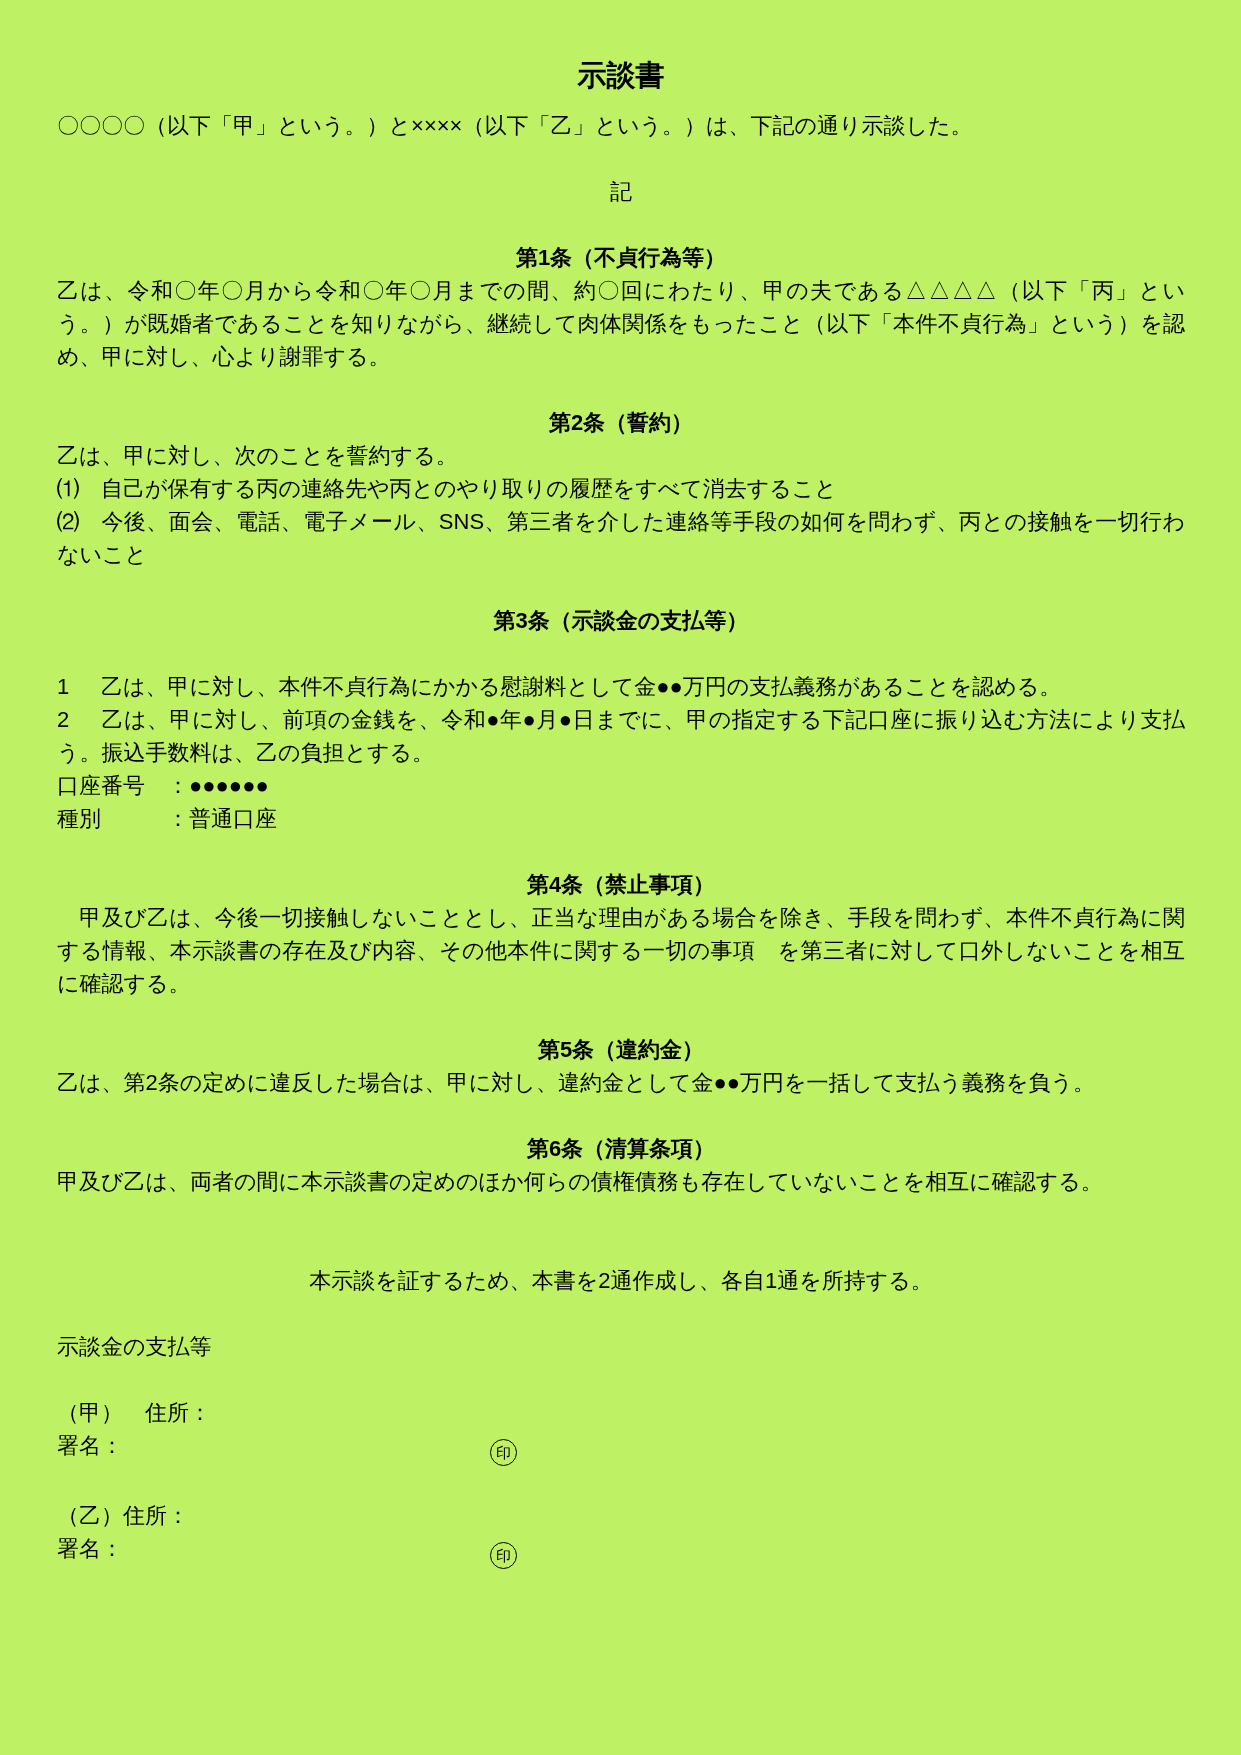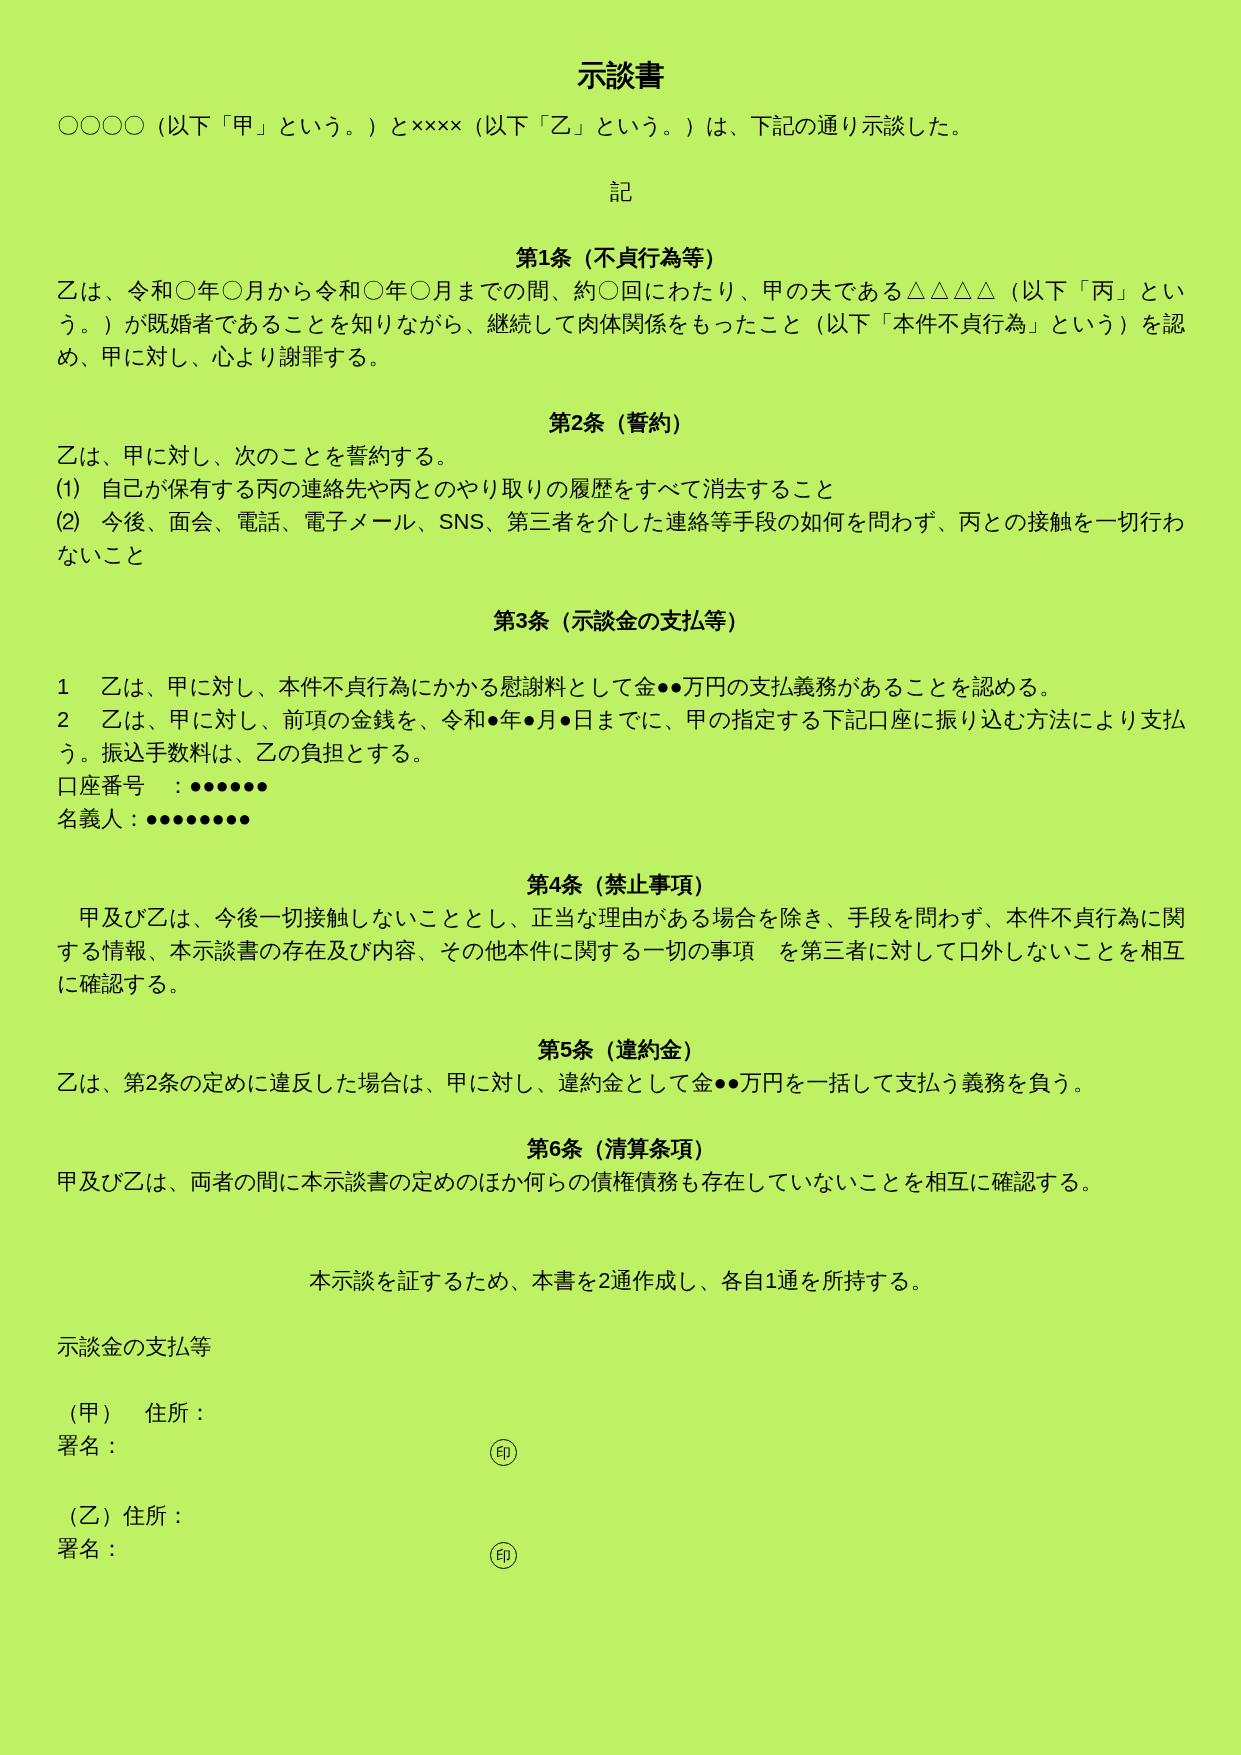--- a/index.html
+++ b/index.html
@@ -60,21 +60,21 @@
 
   <p class="heading g1">第2条（誓約）</p>
   <p class="body-text">乙は、甲に対し、次のことを誓約する。</p>
   <p class="body-text"><span class="num">⑴</span><span>自己が保有する丙の連絡先や丙とのやり取りの履歴をすべて消去すること</span></p>
   <p class="body-text"><span class="num">⑵</span><span>今後、面会、電話、電子メール、SNS、第三者を介した連絡等手段の如何を問わず、丙との接触を一切行わないこと</span></p>
 
   <p class="heading g1">第3条（示談金の支払等）</p>
   <p class="body-text g1"><span class="num">1</span><span>乙は、甲に対し、本件不貞行為にかかる慰謝料として金●●万円の支払義務があることを認める。</span></p>
   <p class="body-text"><span class="num">2</span><span>乙は、甲に対し、前項の金銭を、令和●年●月●日までに、甲の指定する下記口座に振り込む方法により支払う。振込手数料は、乙の負担とする。</span></p>
   <p>口座番号　：●●●●●●</p>
-  <p>名義人：●●●●●●●●</p>
+  <p>種別　　　：普通口座</p>
 
   <p class="heading g1">第4条（禁止事項）</p>
   <p class="body-text">　甲及び乙は、今後一切接触しないこととし、正当な理由がある場合を除き、手段を問わず、本件不貞行為に関する情報、本示談書の存在及び内容、その他本件に関する一切の事項　を第三者に対して口外しないことを相互に確認する。</p>
 
   <p class="heading g1">第5条（違約金）</p>
   <p class="body-text">乙は、第2条の定めに違反した場合は、甲に対し、違約金として金●●万円を一括して支払う義務を負う。</p>
 
   <p class="heading g1">第6条（清算条項）</p>
   <p class="body-text">甲及び乙は、両者の間に本示談書の定めのほか何らの債権債務も存在していないことを相互に確認する。</p>
 

